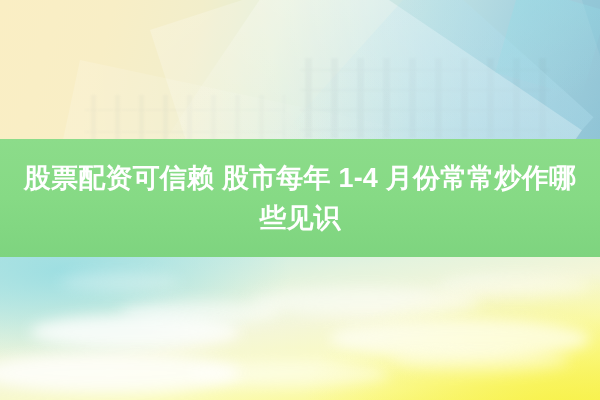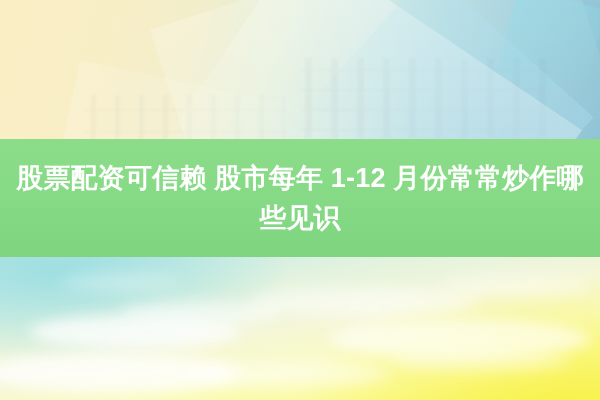--- a/index.html
+++ b/index.html
@@ -197,21 +197,21 @@
     <div class="watermark"></div>
     <div class="watermark-2"></div>
     <div class="facet facet-e"></div>
     <div class="facet facet-b"></div>
     <div class="facet facet-a"></div>
     <div class="facet facet-c"></div>
     <div class="facet facet-d"></div>
   </div>
 
   <div class="title-band">
-    <h1 class="title-text">股票配资可信赖 股市每年 1-12 月份常常炒作哪些见识</h1>
+    <h1 class="title-text">股票配资可信赖 股市每年 1-4 月份常常炒作哪些见识</h1>
   </div>
 
   <div class="sky-scene">
     <div class="sky-tint-left"></div>
     <div class="sky-tint-right"></div>
     <div class="cloud cloud-8"></div>
     <div class="cloud cloud-7"></div>
     <div class="cloud cloud-3"></div>
     <div class="cloud cloud-2"></div>
     <div class="cloud cloud-1"></div>

